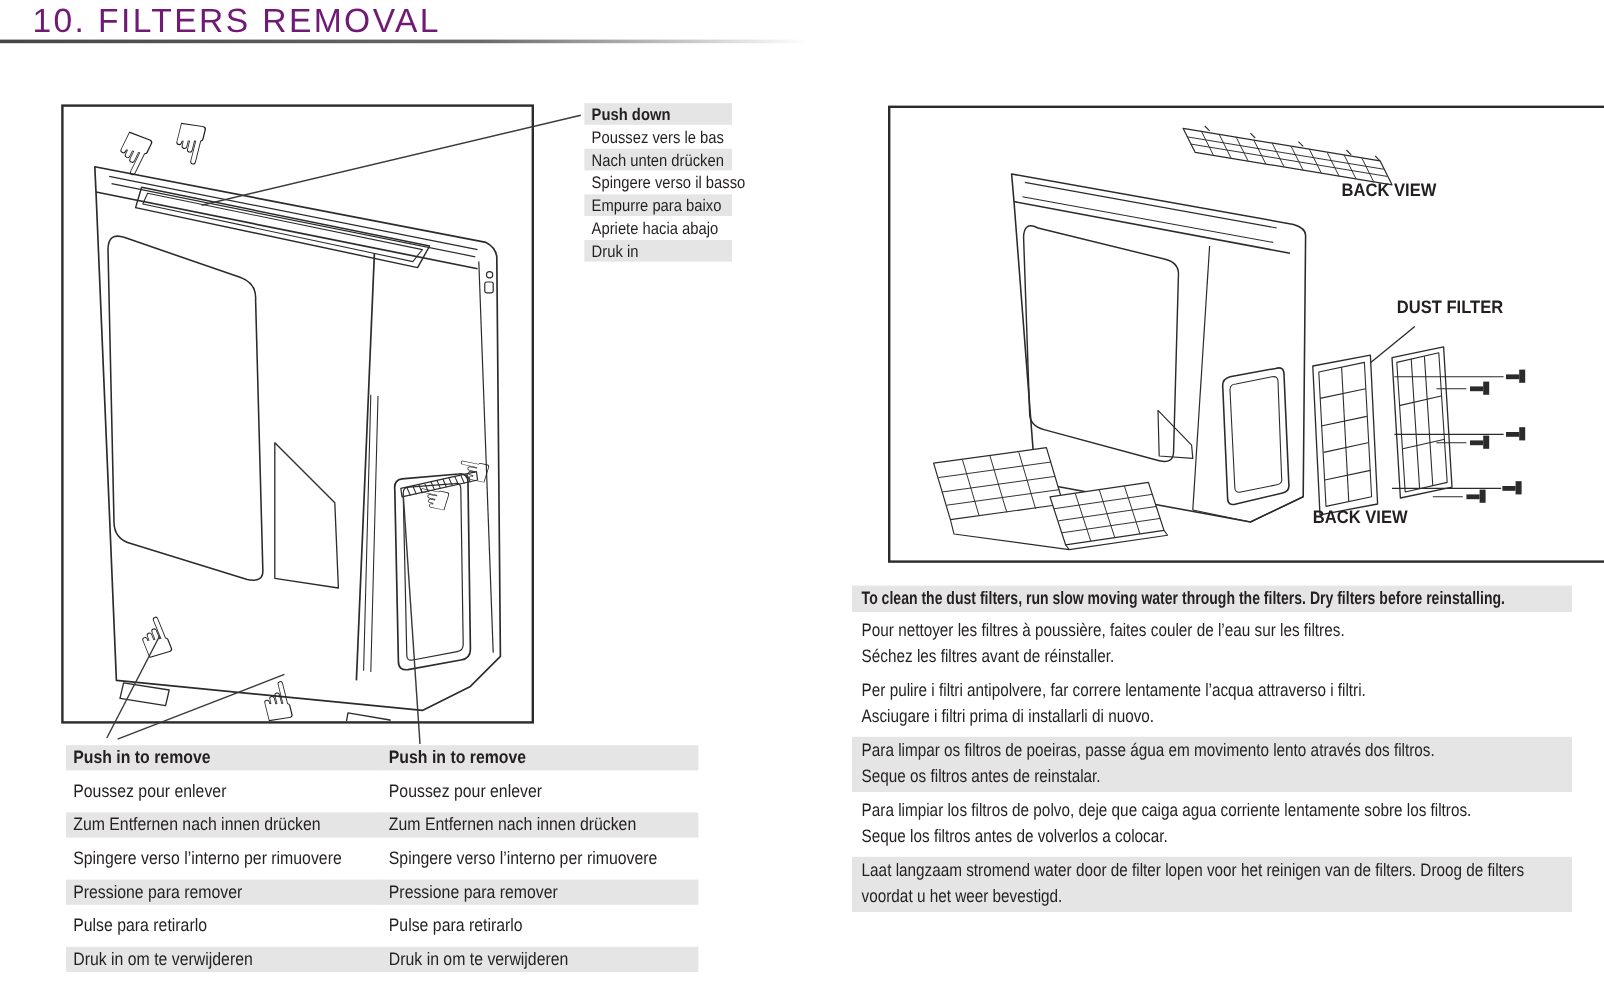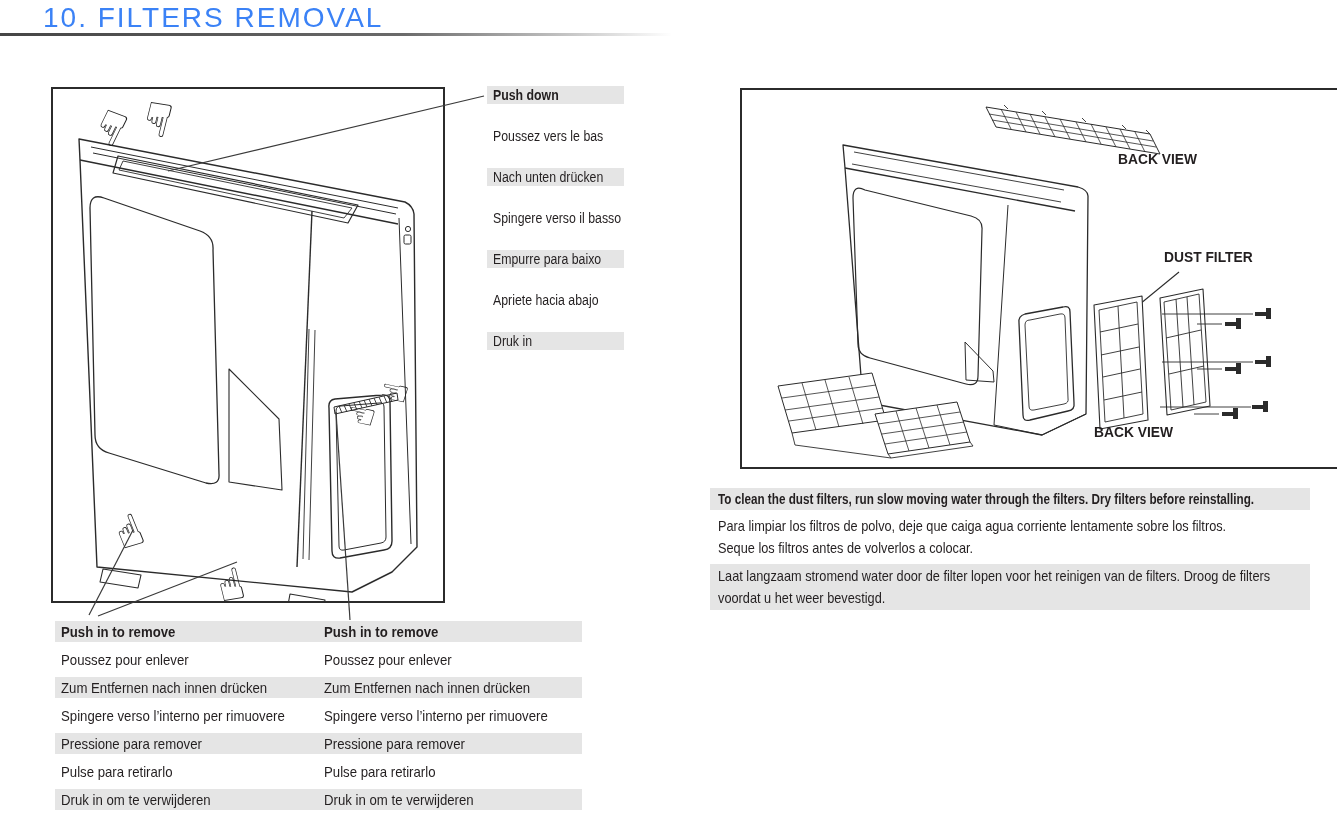--- a/index.html
+++ b/index.html
@@ -1,35 +1,35 @@
 <!DOCTYPE html>
 <html><head>
 <meta charset="utf-8">
 <style>
   html,body{margin:0;padding:0;background:#fff;}
   body{width:1337px;height:826px;position:relative;overflow:hidden;
        font-family:"Liberation Sans",sans-serif;color:#231f20;}
 
   
-  .page-title{position:absolute;left:43px;top:2px;font-size:28px;font-weight:400;
-    letter-spacing:2px;color:#3b82f6;white-space:nowrap;}
+  .page-title{position:absolute;left:27px;top:2px;font-size:28px;font-weight:400;
+    letter-spacing:2px;color:#701a75;white-space:nowrap;}
   .title-rule{position:absolute;left:0;top:33px;width:672px;height:3px;
     background:linear-gradient(to right,#454545 0%,#6a6a6a 60%,rgba(130,130,130,0) 100%);}
 
   
   .figbox{position:absolute;border:2px solid #2b2b2b;background:#fff;box-sizing:border-box;}
   .figbox.left{left:51px;top:87px;width:394px;height:516px;}
   .figbox.right{left:740px;top:88px;width:622px;height:381px;}
   .figbox svg{position:absolute;left:0;top:0;}
 
   
   .lbl-list{position:absolute;}
   .lbl-row{box-sizing:border-box;padding:0 0 0 6px;overflow:visible;}
   .lbl-row.shaded{background:#e5e5e5;}
-  .pd .lbl-row{width:137px;height:18px;line-height:18px;font-size:14px;margin-bottom:23px;}
+  .pd .lbl-row{width:123px;height:18px;line-height:18px;font-size:14px;margin-bottom:1px;}
   .pi .lbl-row{width:264px;height:21px;line-height:21px;font-size:15px;margin-bottom:7px;}
   .lbl-row.head{font-weight:bold;}
 
   .cond{display:inline-block;transform:scaleX(0.88);transform-origin:0 50%;white-space:nowrap;}
 
   
   .fig-label{position:absolute;font-size:15px;font-weight:bold;color:#231f20;white-space:nowrap;}
   .fig-label .cond{transform:scaleX(0.92);}
 
   
@@ -191,20 +191,32 @@
   <div class="fig-label" style="left:376px;top:60px;"><span class="cond">BACK VIEW</span></div>
   <div class="fig-label" style="left:422px;top:158px;"><span class="cond">DUST FILTER</span></div>
   <div class="fig-label" style="left:352px;top:333px;"><span class="cond">BACK VIEW</span></div>
 </div>
 
 <div class="instructions">
   <div class="ins-row one shaded head">
     <span class="ln">To clean the dust filters, run slow moving water through the filters. Dry filters before reinstalling.</span>
   </div>
   <div class="ins-row two">
+    <span class="ln">Pour nettoyer les filtres à poussière, faites couler de l’eau sur les filtres.</span>
+    <span class="ln">Séchez les filtres avant de réinstaller.</span>
+  </div>
+  <div class="ins-row two">
+    <span class="ln">Per pulire i filtri antipolvere, far correre lentamente l’acqua attraverso i filtri.</span>
+    <span class="ln">Asciugare i filtri prima di installarli di nuovo.</span>
+  </div>
+  <div class="ins-row two shaded">
+    <span class="ln">Para limpar os filtros de poeiras, passe água em movimento lento através dos filtros.</span>
+    <span class="ln">Seque os filtros antes de reinstalar.</span>
+  </div>
+  <div class="ins-row two">
     <span class="ln">Para limpiar los filtros de polvo, deje que caiga agua corriente lentamente sobre los filtros.</span>
     <span class="ln">Seque los filtros antes de volverlos a colocar.</span>
   </div>
   <div class="ins-row two shaded">
     <span class="ln">Laat langzaam stromend water door de filter lopen voor het reinigen van de filters. Droog de filters</span>
     <span class="ln">voordat u het weer bevestigd.</span>
   </div>
 </div>
 
 <svg class="overlay" width="1337" height="826" viewBox="0 0 1337 826">

